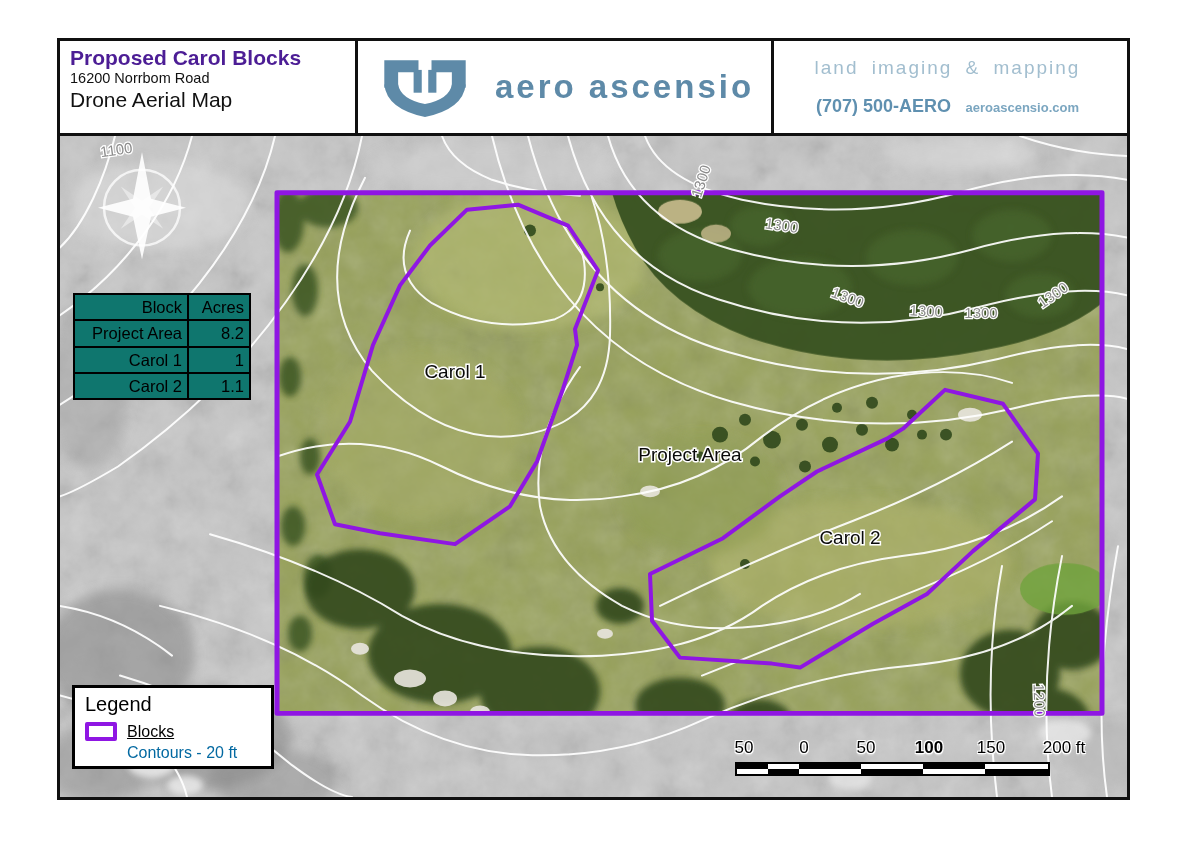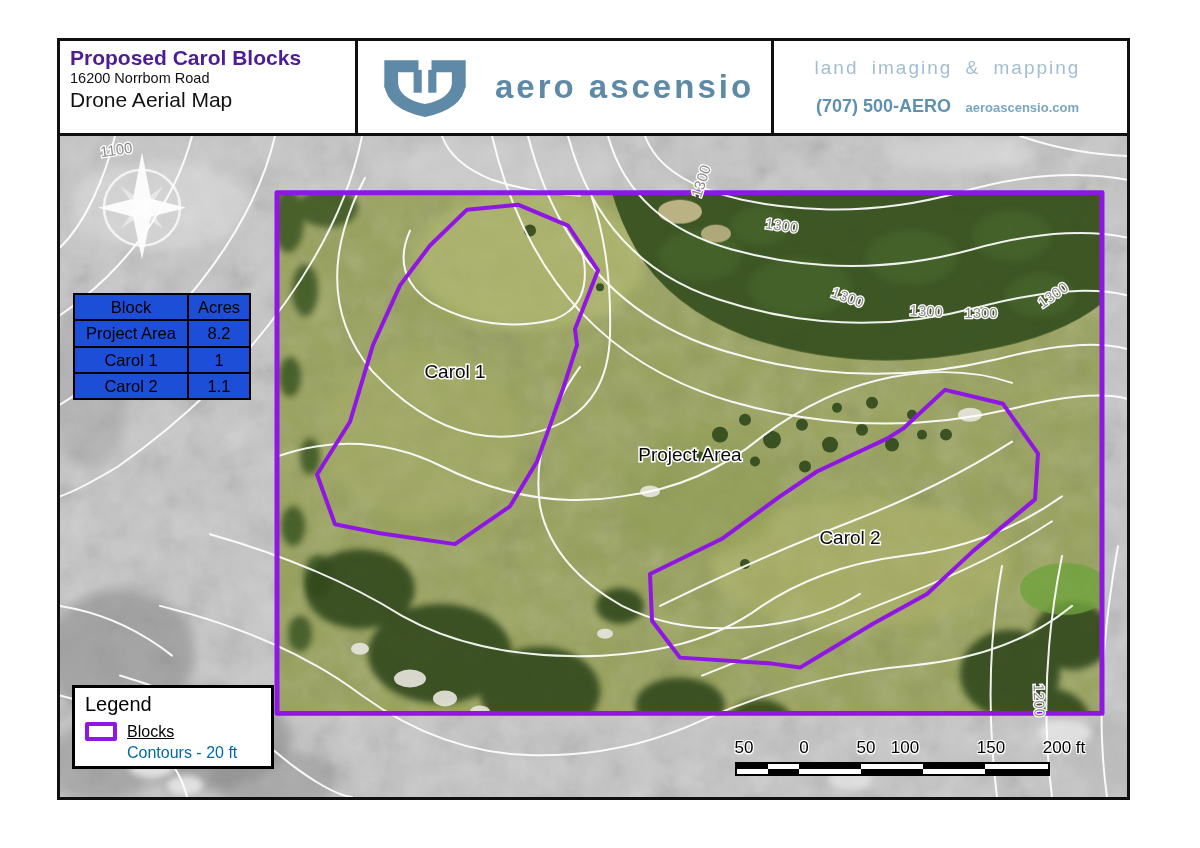--- a/index.html
+++ b/index.html
@@ -16,21 +16,21 @@
   .contact-box{flex:1;display:flex;flex-direction:column;justify-content:center;align-items:center;padding-right:6px;gap:13px;}
   .tagline{font-size:19px;color:#a2becf;letter-spacing:2px;word-spacing:6px;}
   .contact-line{margin-top:4px;white-space:nowrap;}
   .phone{font-size:18px;font-weight:600;color:#5f90b0;}
   .site{font-size:13px;font-weight:600;color:#7ba6c0;margin-left:10px;}
   
   .map{position:absolute;left:0;top:95px;right:0;bottom:0;overflow:hidden;background:#c6c6c6;}
   .map svg.base{position:absolute;left:0;top:0;width:100%;height:100%;}
   
   .acre-table{position:absolute;left:13px;top:157px;border-collapse:collapse;background:#fff;}
-  .acre-table td,.acre-table th{border:2px solid #000;background:#1d4ed8;font-size:16.5px;font-weight:normal;text-align:center;padding:1px 5px;line-height:1.35;}
+  .acre-table td,.acre-table th{border:2px solid #000;background:#0f766e;font-size:16.5px;font-weight:normal;text-align:right;padding:1px 5px;line-height:1.35;}
   .acre-table .c1{width:102px;}
   .acre-table .c2{width:50px;}
   
   .legend-box{position:absolute;left:12px;top:549px;width:202px;height:84px;box-sizing:border-box;background:#fff;border:3px solid #000;padding:5px 10px;}
   .legend-title{font-size:20px;color:#000;}
   .legend-row{display:flex;align-items:center;margin-top:6px;text-decoration:underline;}
   .legend-swatch{width:24px;height:11px;border:4px solid #8f16e3;border-radius:2px;margin-right:10px;}
   .legend-label{font-size:16px;color:#000;}
   .legend-contours{margin-top:3px;padding-left:42px;font-size:16px;color:#0369a1;}
   
@@ -278,21 +278,21 @@
         <div class="legend-row">
           <div class="legend-swatch"></div>
           <div class="legend-label">Blocks</div>
         </div>
         <div class="legend-contours">Contours - 20 ft</div>
       </div>
 
       <span class="scale-label" style="left:677px;top:602px;">50</span>
       <span class="scale-label" style="left:737px;top:602px;">0</span>
       <span class="scale-label" style="left:799px;top:602px;">50</span>
-      <span class="scale-label" style="left:838px;top:602px;">100</span>
+      <span class="scale-label" style="left:862px;top:602px;font-weight:bold;">100</span>
       <span class="scale-label" style="left:924px;top:602px;">150</span>
       <span class="scale-label" style="left:997px;top:602px;">200 ft</span>
       <div class="scalebar">
         <span class="k"></span>
           <span class="w"></span>
           <span class="k"></span>
           <span class="w"></span>
           <span class="k"></span>
           <span class="w"></span>
         <span class="w"></span>

